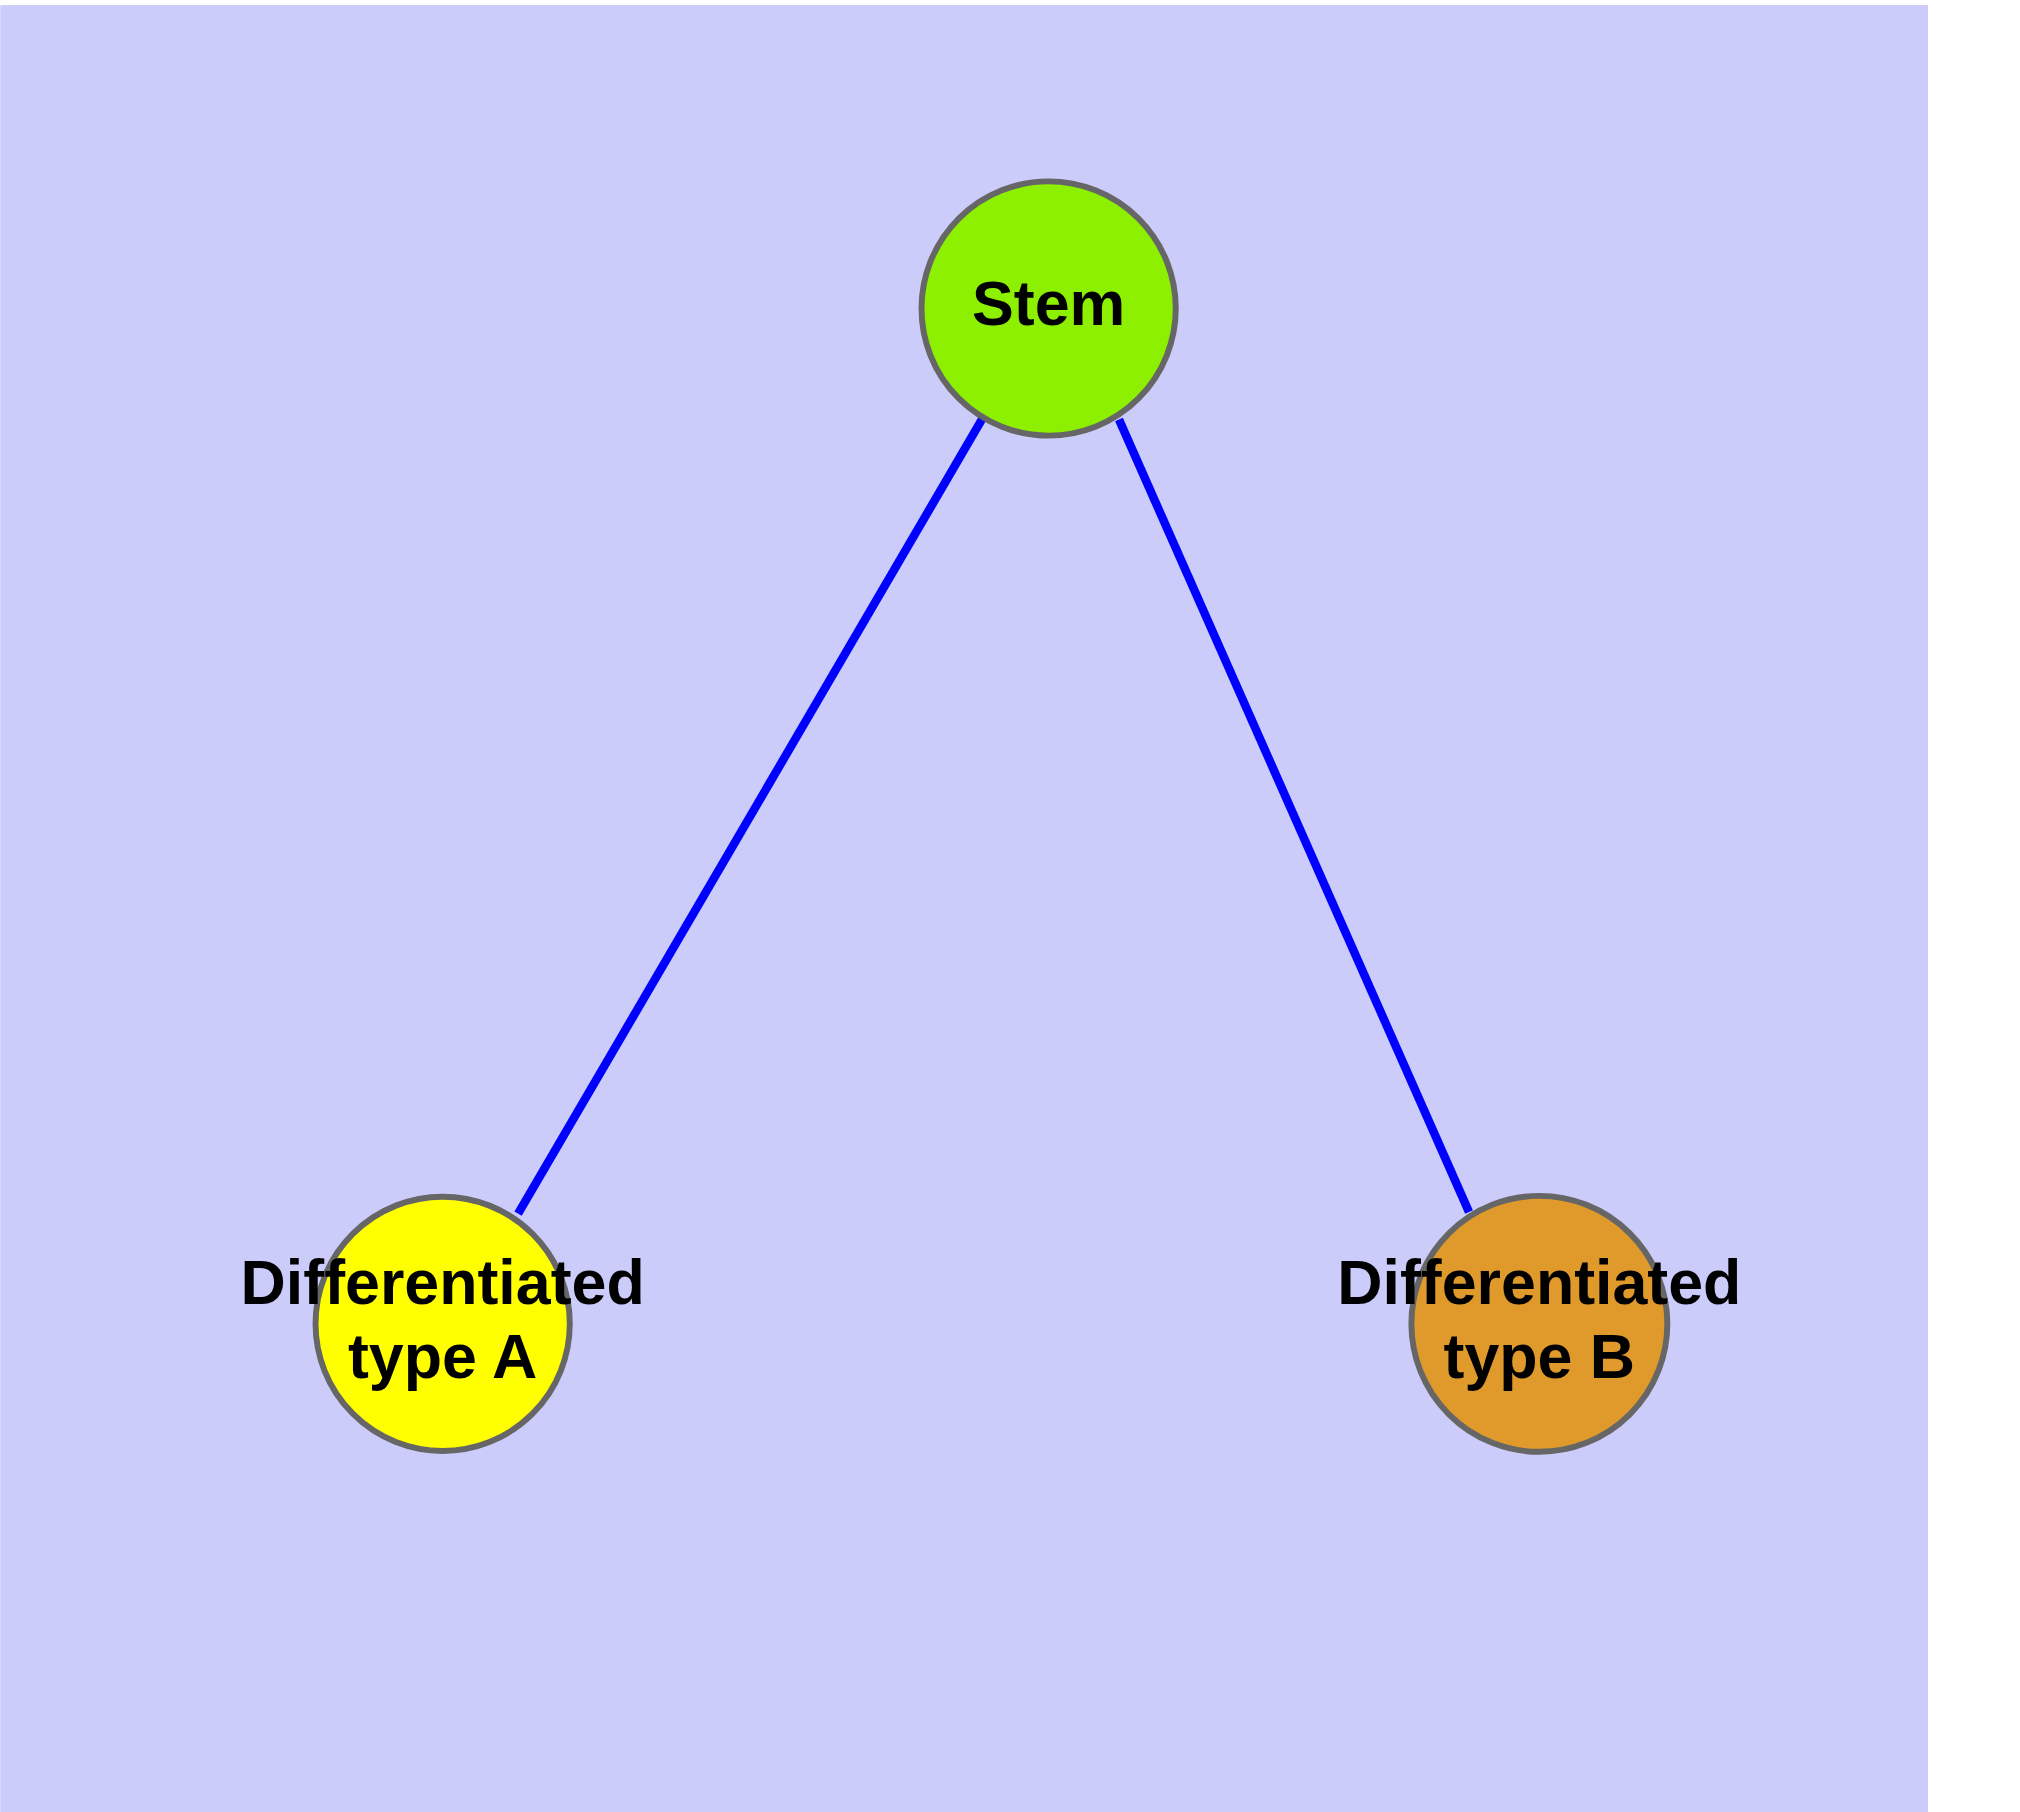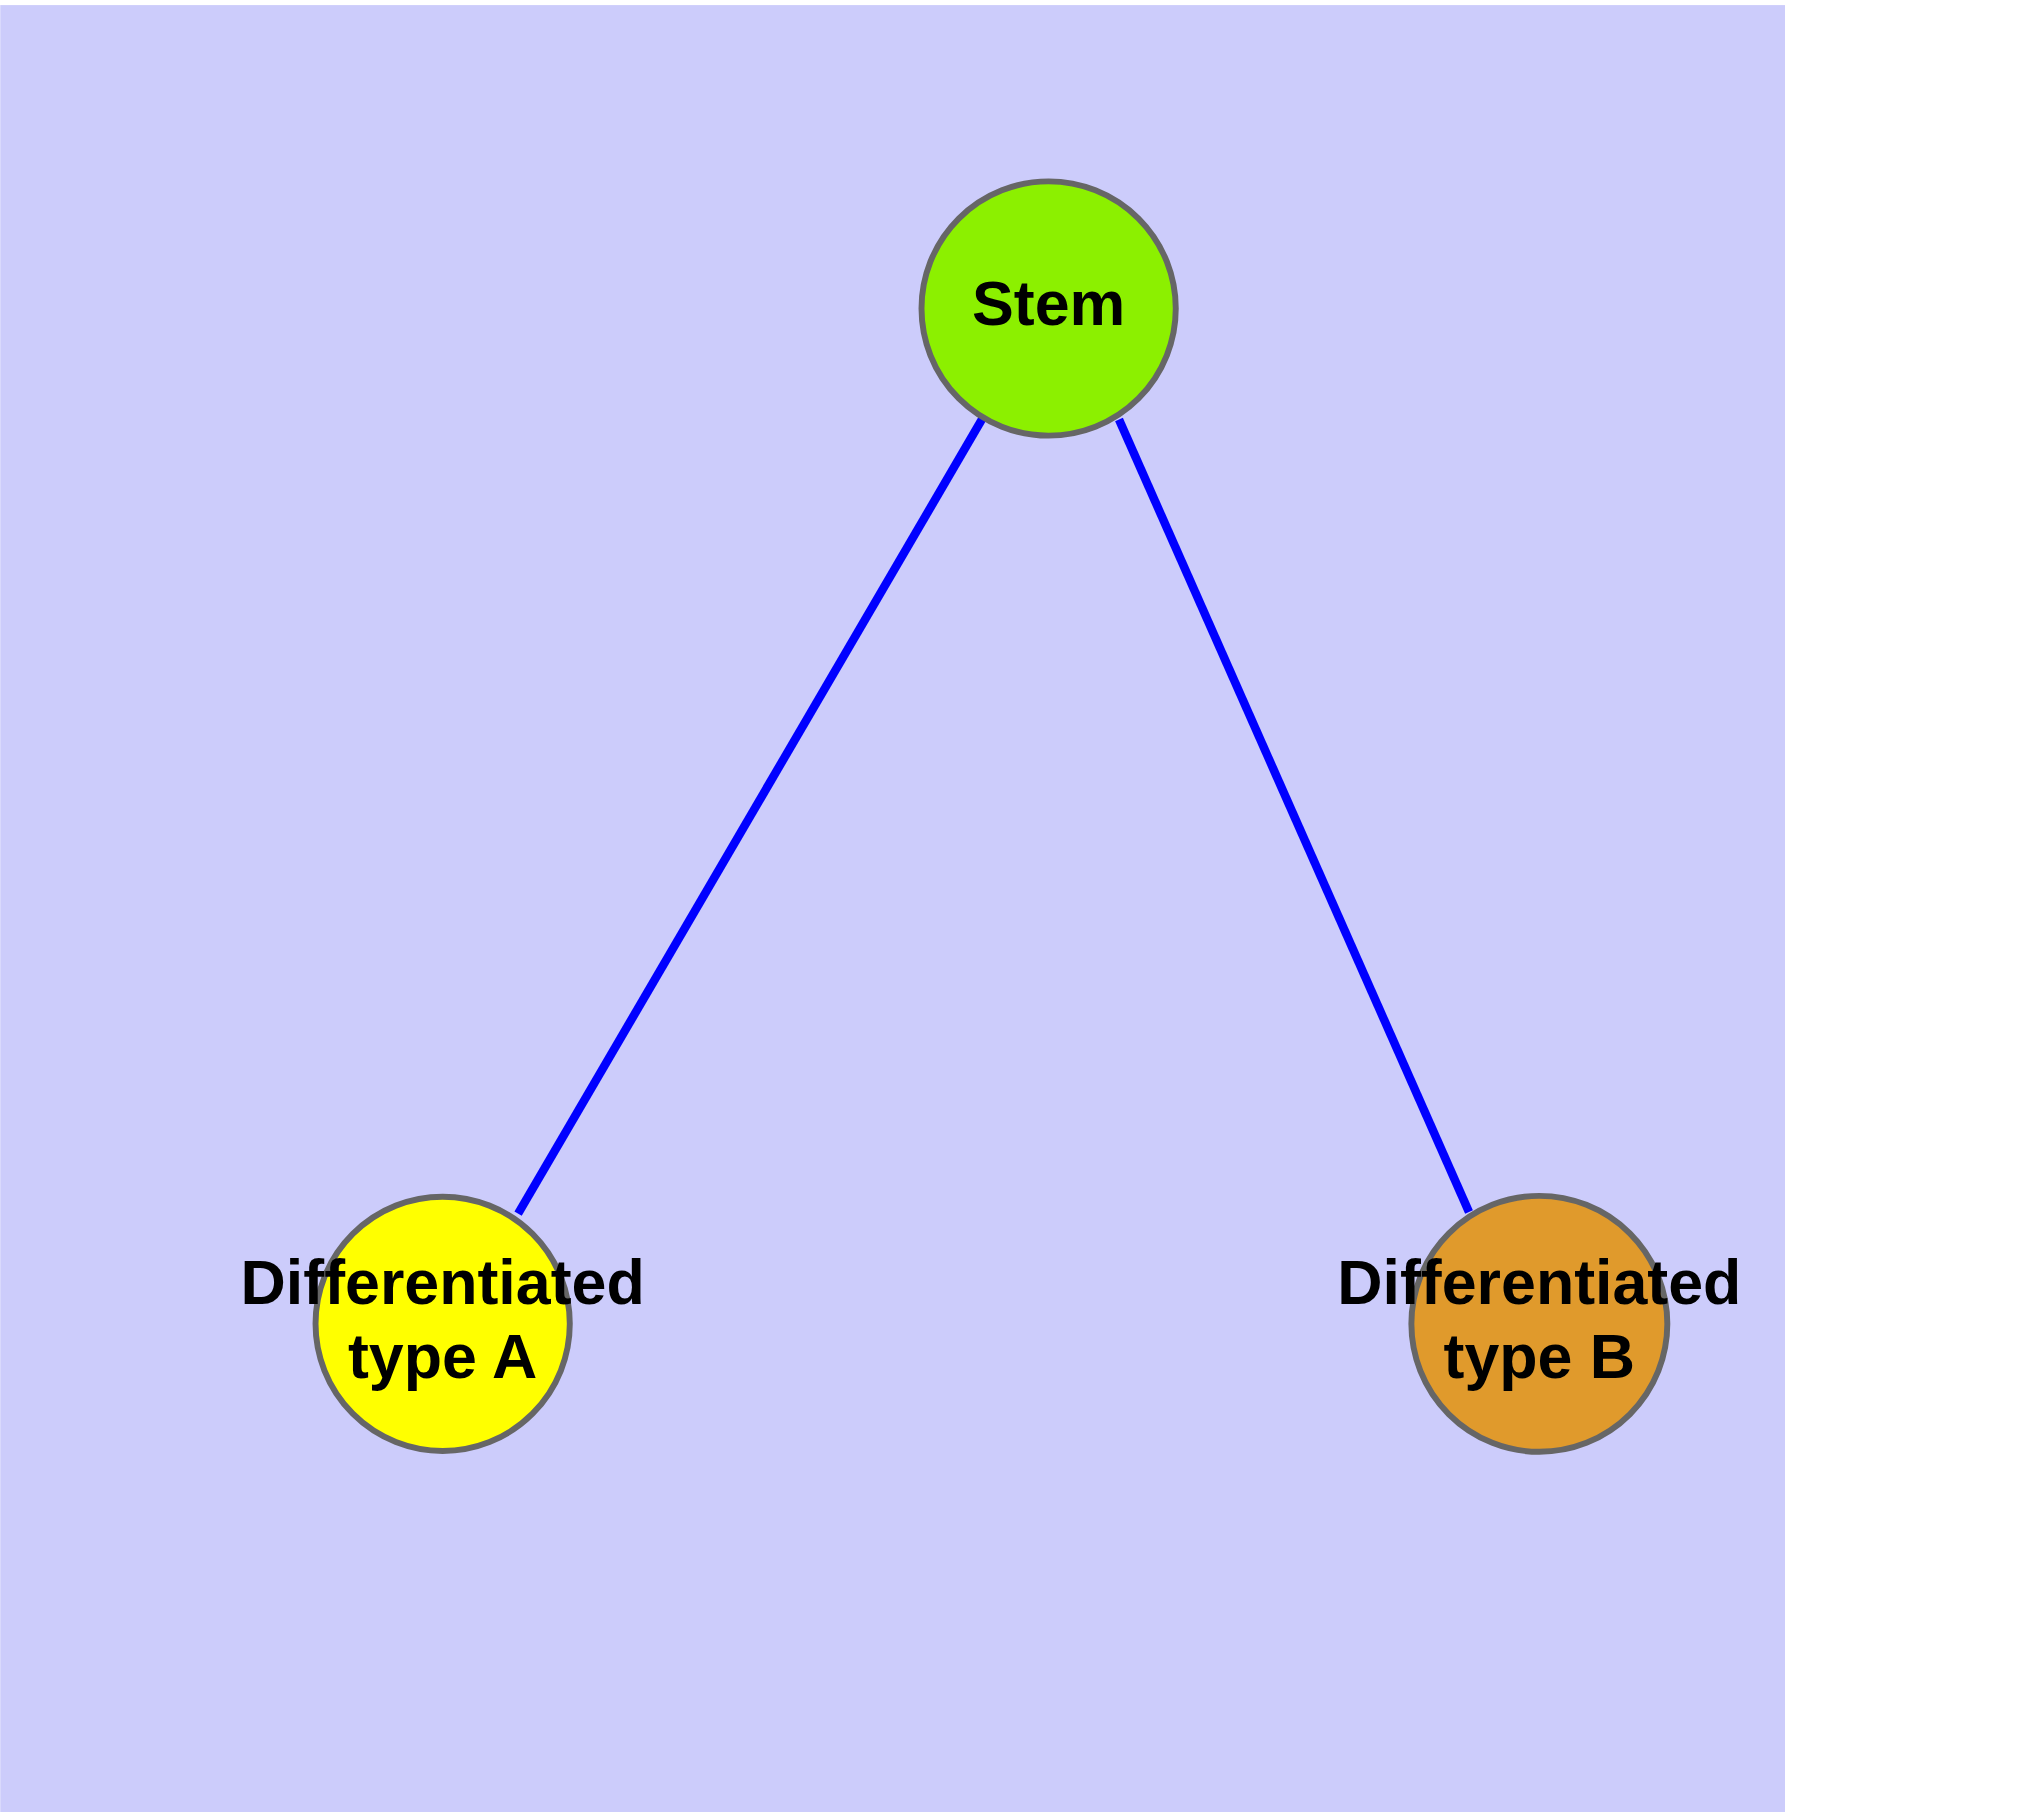--- a/index.html
+++ b/index.html
@@ -30,21 +30,21 @@
     font-weight: bold;
     fill: #000000;
     text-anchor: middle;
     dominant-baseline: middle;
     paint-order: normal;
   }
 </style>
 </head>
 <body>
 
-<div id="canvas" style="width: 1785px; height: 1812px;">
+<div id="canvas" style="width: 1928px; height: 1812px;">
   <svg id="graph-svg" viewBox="0 0 2384 2138" xmlns="http://www.w3.org/2000/svg" style="width: 2021px; height: 1812px;">
 
     <rect id="bg-strip" x="0" y="0" width="2384" height="2138" fill="#ffffff"></rect>
     <rect id="bg-plot" x="0" y="6" width="2384" height="2132" fill="#ccccfb"></rect>
 
     <g id="edges-group">
       <line id="edge-stem-to-a" stroke-linecap="butt" x1="1160" y1="492" x2="611" y2="1432" stroke="#0000ff" stroke-width="10"></line>
       <line id="edge-stem-to-b" stroke-linecap="butt" x1="1320" y1="495" x2="1733" y2="1430" stroke="#0000ff" stroke-width="10"></line>
     </g>
 

